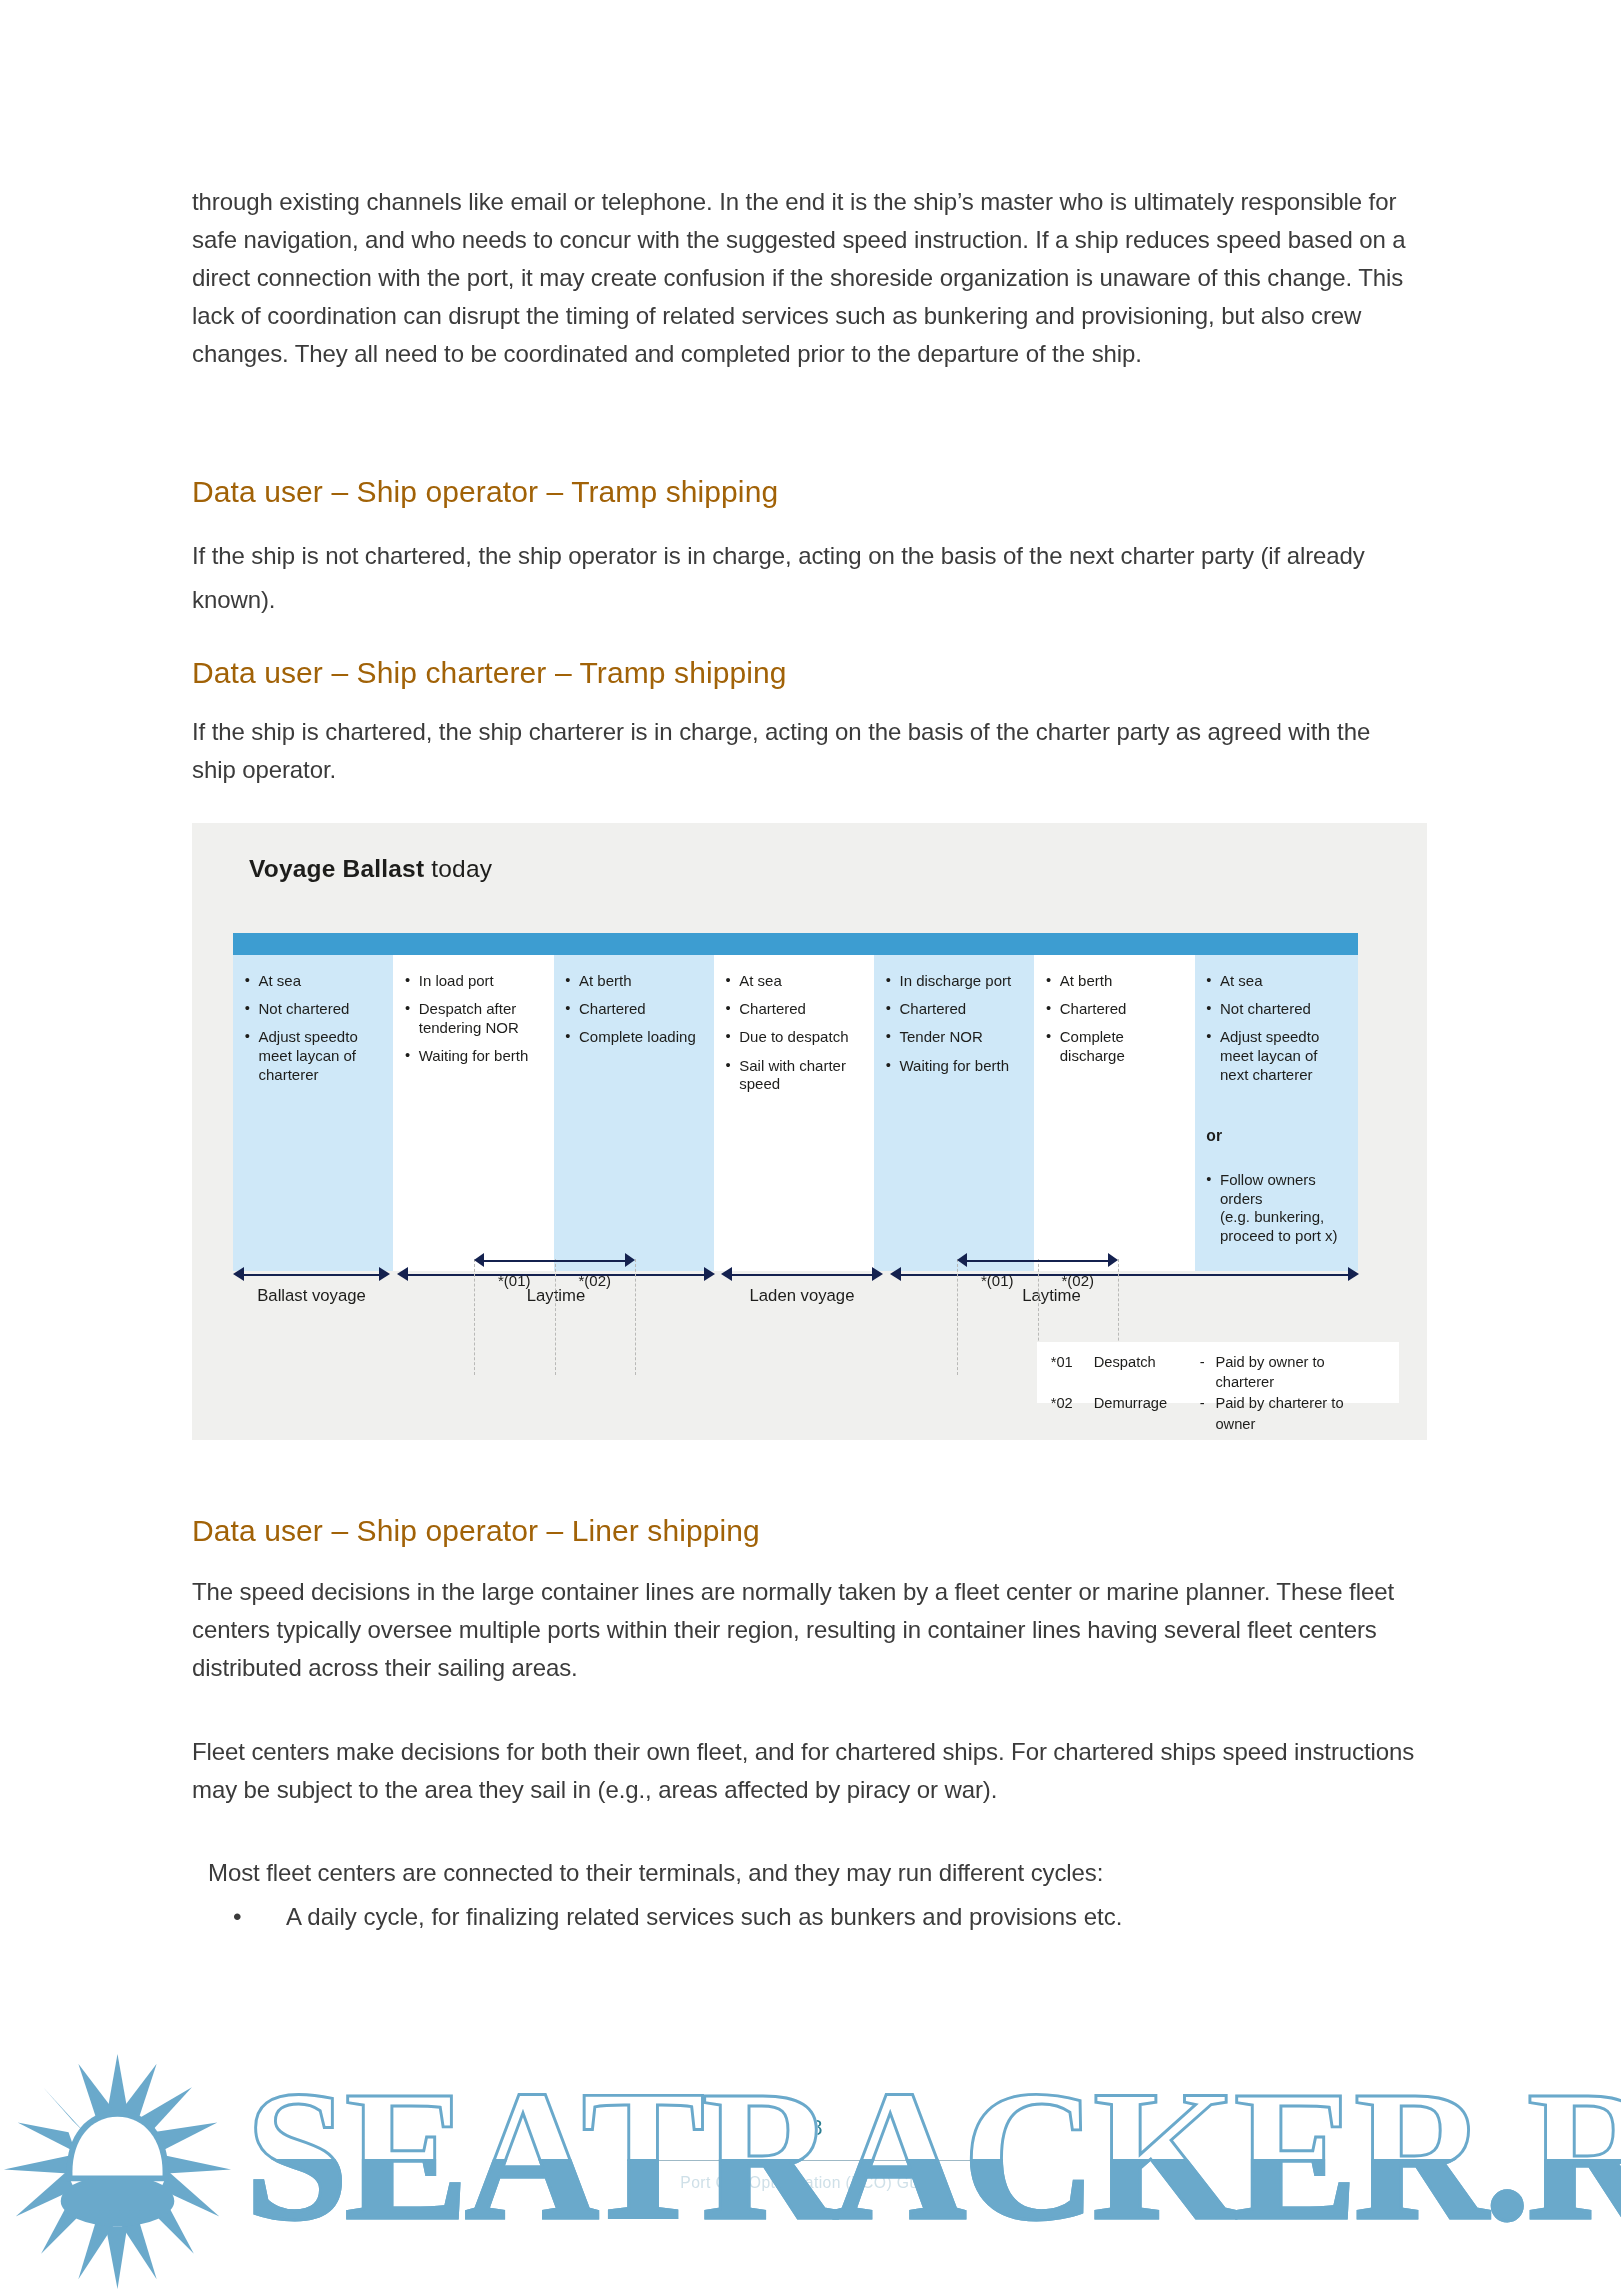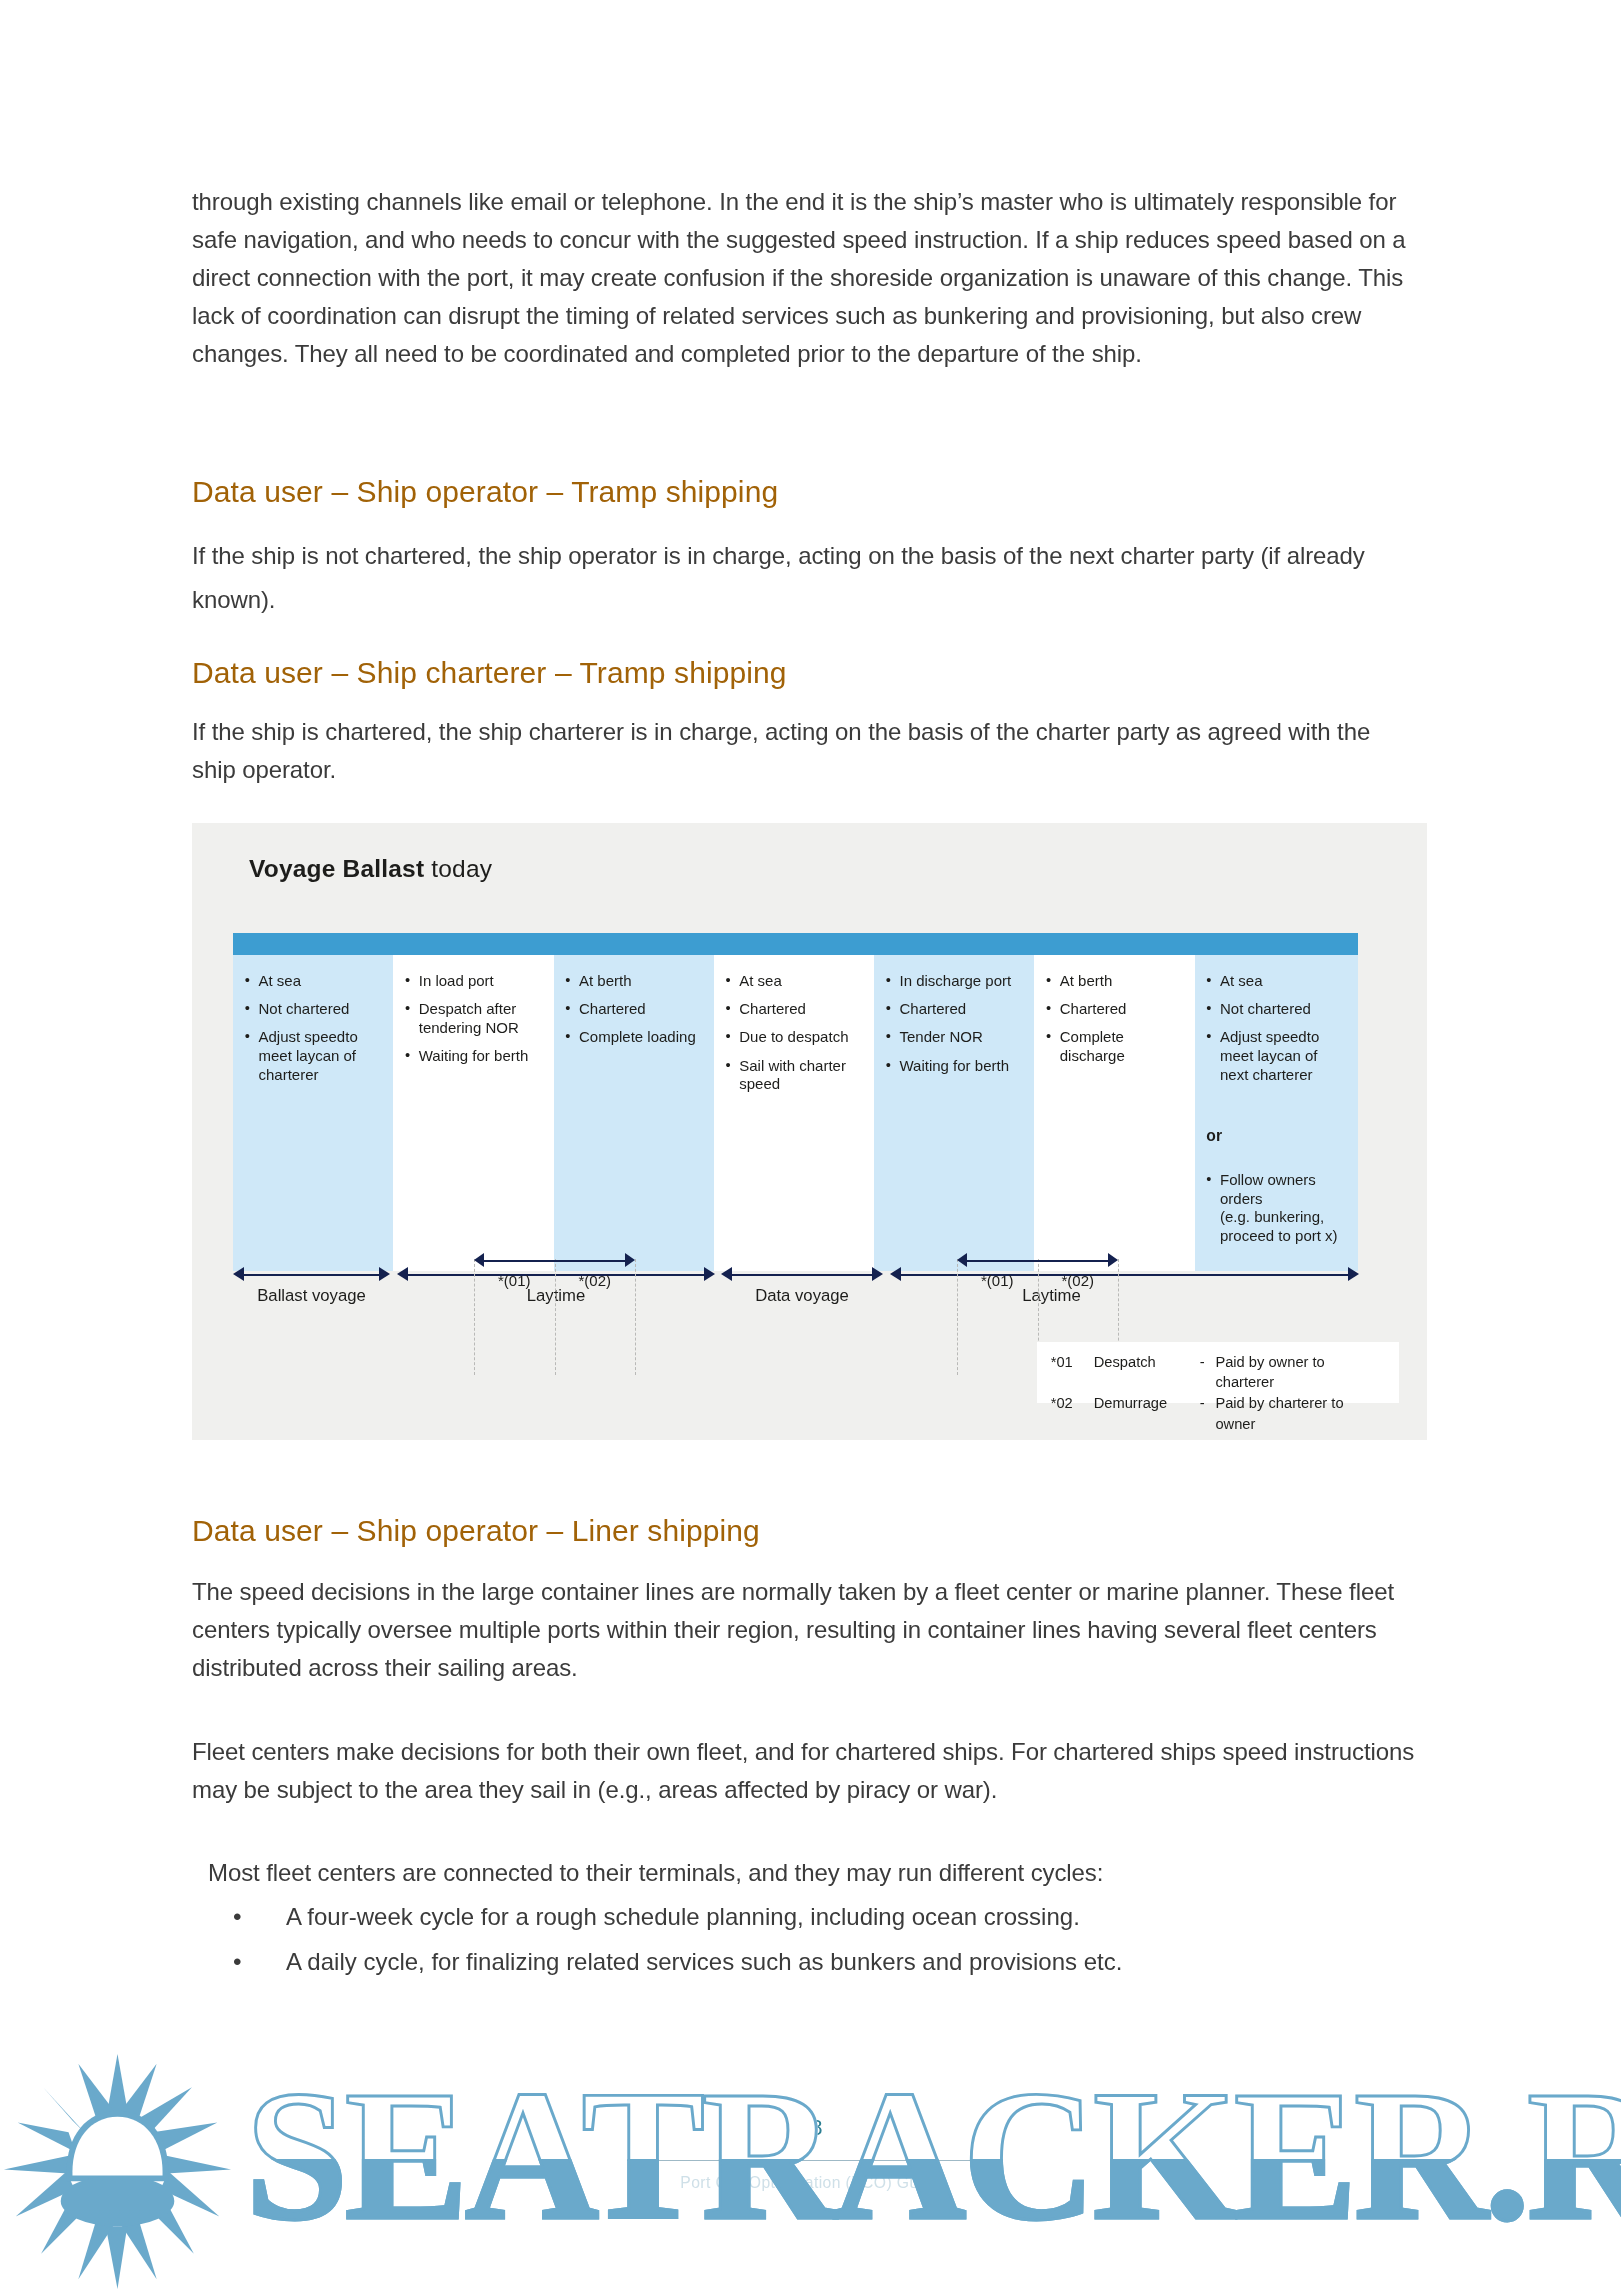--- a/index.html
+++ b/index.html
@@ -214,21 +214,20 @@
 
     <h2 class="head" style="position:absolute;top:654px;left:0;">Data user – Ship charterer – Tramp shipping</h2>
     <p class="body" style="position:absolute;top:713px;left:0;width:1206px;">If the ship is chartered, the ship charterer is in charge, acting on the basis of the charter party as agreed with the ship operator.</p>
 
     <h2 class="head" style="position:absolute;top:1512px;left:0;">Data user – Ship operator – Liner shipping</h2>
     <p class="body" style="position:absolute;top:1573px;left:0;width:1233px;">The speed decisions in the large container lines are normally taken by a fleet center or marine planner. These fleet centers typically oversee multiple ports within their region, resulting in container lines having several fleet centers distributed across their sailing areas.</p>
     <p class="body" style="position:absolute;top:1733px;left:0;width:1225px;">Fleet centers make decisions for both their own fleet, and for chartered ships. For chartered ships speed instructions may be subject to the area they sail in (e.g., areas affected by piracy or war).</p>
     <p class="body" style="position:absolute;top:1854px;left:16px;width:1225px;">Most fleet centers are connected to their terminals, and they may run different cycles:</p>
 
     <ul class="bullets" style="position:absolute;top:1894px;left:0;width:1225px;">
-      <li>A four-week cycle for a rough schedule planning, including ocean crossing.</li>
       <li>A daily cycle, for finalizing related services such as bunkers and provisions etc.</li>
     </ul>
   </div>
 
   <div class="figure">
 
     <div class="fig-title"><b>Voyage Ballast</b><span> today</span></div>
 
     <div class="board">
       <div style="position:absolute;inset:0;display:flex;">
@@ -382,21 +381,21 @@
       <div class="phase" style="left:164px;width:318px;">
         <div class="ah l"></div>
           <div class="line"></div>
           <div class="ah r"></div>
         <div class="plabel">Laytime</div>
       </div>
       <div class="phase" style="left:488px;width:162px;">
         <div class="ah l"></div>
           <div class="line"></div>
           <div class="ah r"></div>
-        <div class="plabel">Data voyage</div>
+        <div class="plabel">Laden voyage</div>
       </div>
       <div class="phase" style="left:657px;width:469px;">
         <div class="ah l"></div>
           <div class="line"></div>
           <div class="ah r"></div>
         <div class="plabel" style="left:0;width:323px;text-align:center;">Laytime</div>
       </div>
     </div>
 
     <div class="vdash" style="left:282px;top:436px;height:116px;"></div>

